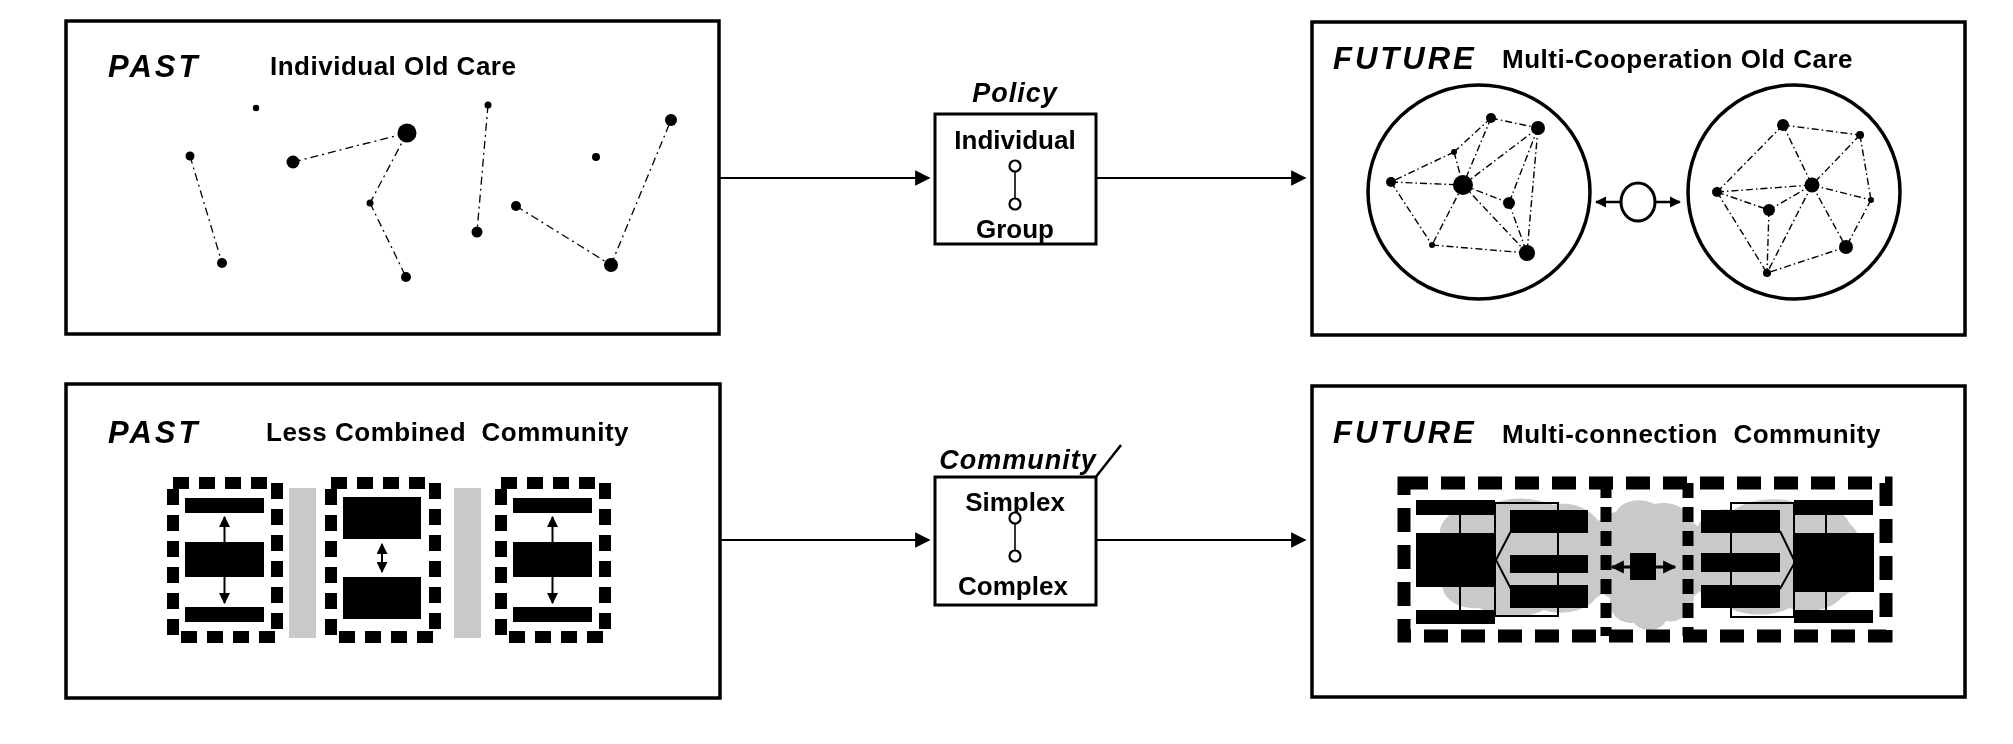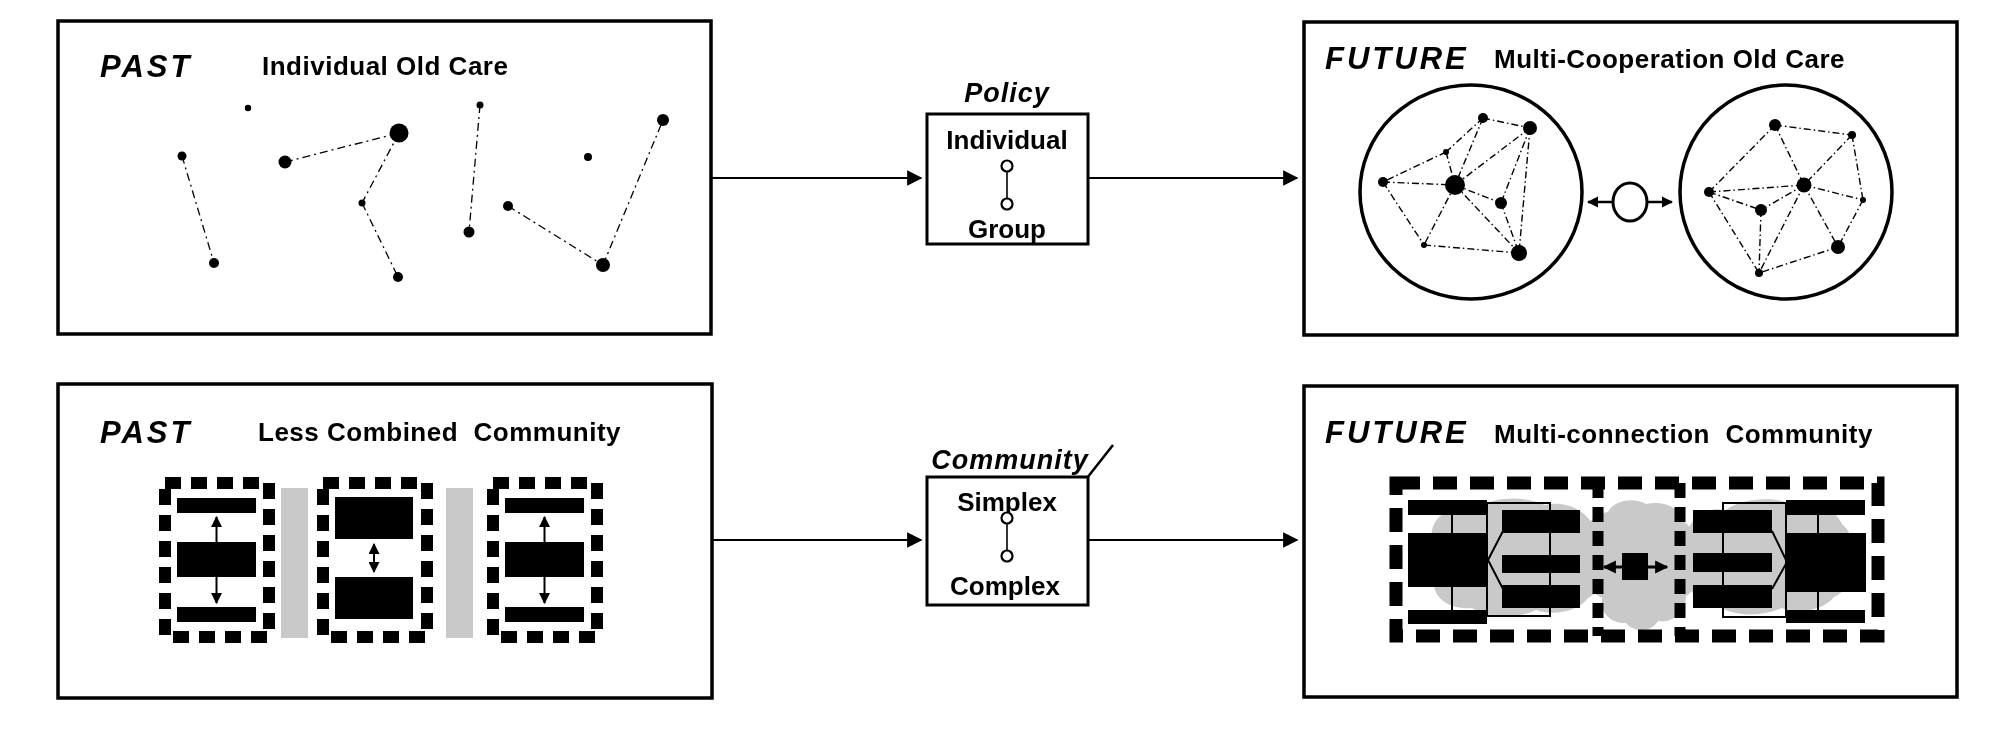--- a/index.html
+++ b/index.html
@@ -1,17 +1,17 @@
 <!DOCTYPE html>
 <html style="--ink: #000000; --gray: #c9c9c9; --bg: #ffffff;"><head>
 <meta charset="utf-8">
 <style>
   :root { --ink:#000000; --gray:#c9c9c9; --bg:#ffffff; }
   html,body { margin:0; padding:0; background:var(--bg); }
-  .stage { width:1681px; height:744px; position:relative; background:var(--bg); }
+  .stage { width:1681px; height:744px; position:relative; background:var(--bg);padding-left:8px; }
   svg { display:block; font-family:"Liberation Sans","DejaVu Sans",sans-serif; }
   text { fill:var(--ink); white-space:pre; }
   .era   { font-style:italic; font-weight:600; font-size:31px; letter-spacing:3px; }
   .title { font-weight:bold; font-size:26px; letter-spacing:0.5px; }
   .xlabel{ font-style:italic; font-weight:600; font-size:27px; letter-spacing:1px; }
   .xitem { font-weight:bold; font-size:26px; }
   .box      { fill:var(--bg); stroke:var(--ink); stroke-width:3.5; }
   .xbox     { fill:var(--bg); stroke:var(--ink); stroke-width:3; }
   .bar      { fill:var(--ink); }
   .grayfill { fill:var(--gray); }

